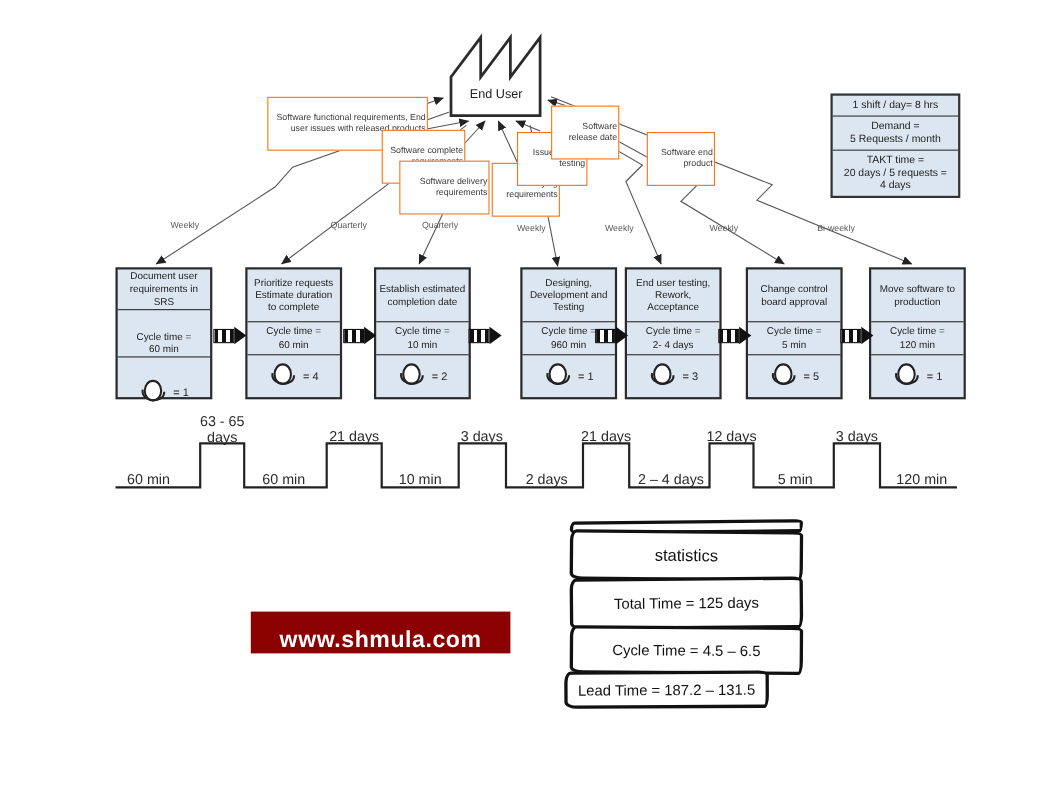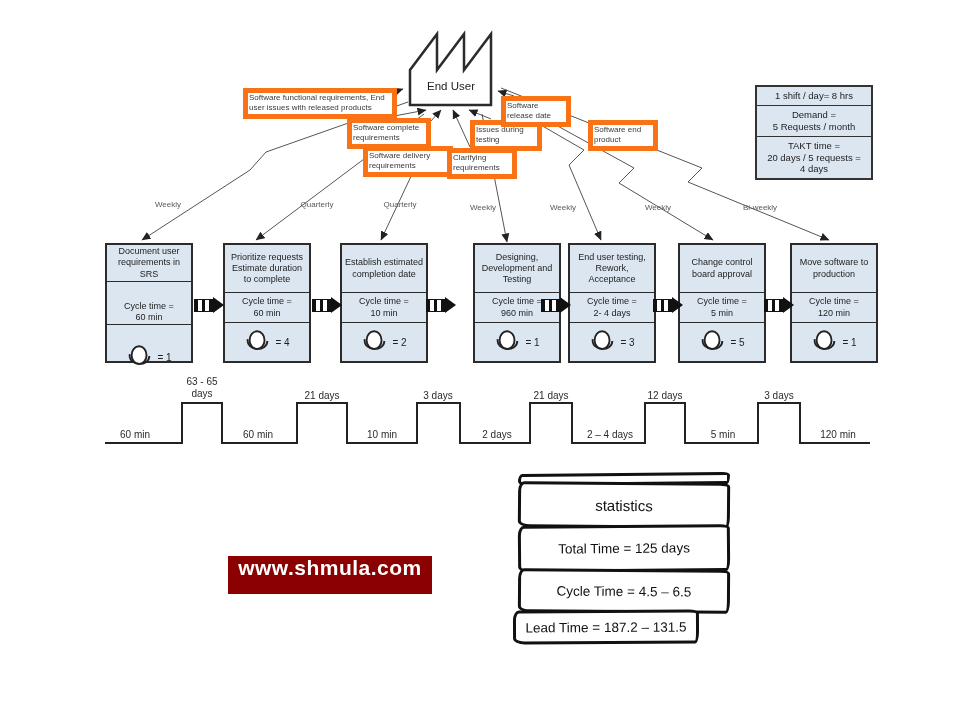--- a/index.html
+++ b/index.html
@@ -4,22 +4,22 @@
 <style>
   html,body{margin:0;padding:0;background:#fff;}
   #slide{position:relative;width:960px;height:720px;background:#ffffff;overflow:hidden;
          font-family:"Liberation Sans",sans-serif;color:#333;}
   
   .abs{position:absolute;}
   
   #enduser-label{left:410px;top:68px;width:82px;height:36px;display:flex;align-items:center;justify-content:center;
                  font-size:11.5px;color:#222;}
   
-  .combox{background:#fff;border:5px solid #f97316;color:#3a3a3a;font-size:8px;line-height:1.3;
-          text-align:left;padding:0 1px;display:flex;align-items:center;justify-content:center;}
+  .combox{background:#fff;border:1px solid #f97316;color:#3a3a3a;font-size:8px;line-height:1.3;
+          text-align:right;padding:13px 1px;display:flex;align-items:center;justify-content:center;}
   
   #infobox{left:755px;top:85px;width:114px;border:2px solid #333;background:#dce6f1;}
   #infobox .row{border-bottom:1.5px solid #333;padding:3px 2px;text-align:center;font-size:9.5px;line-height:1.25;color:#222;}
   #infobox .row:last-child{border-bottom:none;}
   
   .freq{transform:translateX(-50%);font-size:8px;color:#595959;white-space:nowrap;}
   
   .proc{width:88px;height:120px;top:243px;background:#dce6f1;border:2px solid #2b2b2b;box-sizing:border-box;
         display:flex;flex-direction:column;}
   .proc .title{height:45px;border-bottom:1.5px solid #2b2b2b;font-size:9px;line-height:1.25;text-align:center;
@@ -27,34 +27,34 @@
   .proc .cycle{height:29px;border-bottom:1.5px solid #2b2b2b;font-size:9px;line-height:1.3;text-align:center;
                display:flex;flex-direction:column;align-items:center;justify-content:center;color:#222;}
   .proc .ops{flex:1;display:flex;align-items:center;justify-content:center;gap:3px;font-size:10px;color:#222;}
   
   .push{top:297px;height:16px;display:flex;align-items:center;}
   .push .body{width:17px;height:11px;border:1.5px solid #111;
               background:repeating-linear-gradient(90deg,#111 0 3.5px,#fff 3.5px 7px);}
   .push .head{width:0;height:0;border-top:8px solid transparent;border-bottom:8px solid transparent;
               border-left:11px solid #111;}
   
-  .tl{transform:translateX(-50%);font-size:10px;color:#2b2b2b;white-space:nowrap;text-align:center;line-height:1.15;}
+  .tl{transform:translateX(-50%);font-size:13px;color:#2b2b2b;white-space:nowrap;text-align:center;line-height:1.15;}
   
   #stats{left:518px;top:476px;width:212px;}
   #stats .srow{border:3px solid #111;background:#fff;margin-top:-3px;box-sizing:border-box;
                display:flex;align-items:center;justify-content:center;color:#111;
                border-radius:6px 10px 4px 12px / 10px 4px 12px 6px;}
   #stats .strip{height:12px;transform:rotate(-0.6deg);}
   #stats .r1{height:46px;font-size:15px;transform:rotate(0.5deg);}
   #stats .r2{height:47px;font-size:13.5px;transform:rotate(-0.5deg);}
   #stats .r3{height:44px;font-size:13.5px;transform:rotate(0.4deg);}
   #stats .r4{height:34px;font-size:13.5px;width:186px;margin-left:-5px;transform:rotate(-0.3deg);}
   
-  #watermark{left:228px;top:556px;width:204px;height:38px;background:#8b0000;color:#fff;
-             display:flex;align-items:flex-start;justify-content:center;font-size:21px;font-weight:bold;
+  #watermark{left:228px;top:556px;width:236px;height:38px;background:#8b0000;color:#fff;
+             display:flex;align-items:flex-end;justify-content:center;font-size:21px;font-weight:bold;
              letter-spacing:0.5px;}
 </style>
 </head>
 <body>
 
 <div id="slide">
 
   <svg class="abs" style="left:0;top:0;" width="960" height="720" viewBox="0 0 960 720">
     <defs>
       <marker id="ah" markerWidth="11" markerHeight="9" refX="8.5" refY="4" orient="auto">

